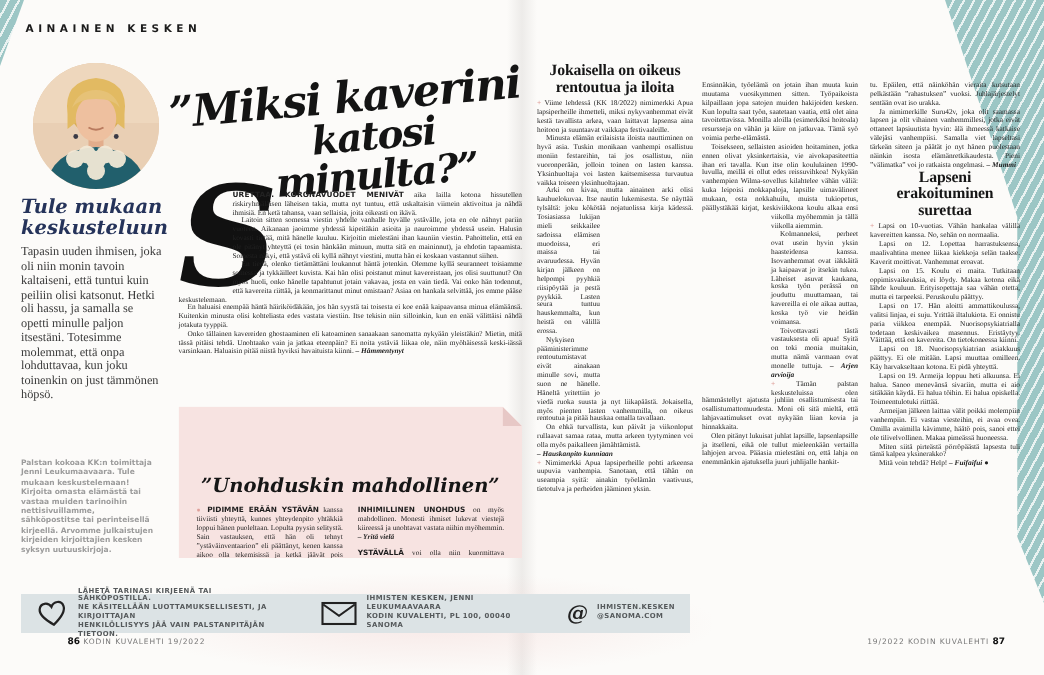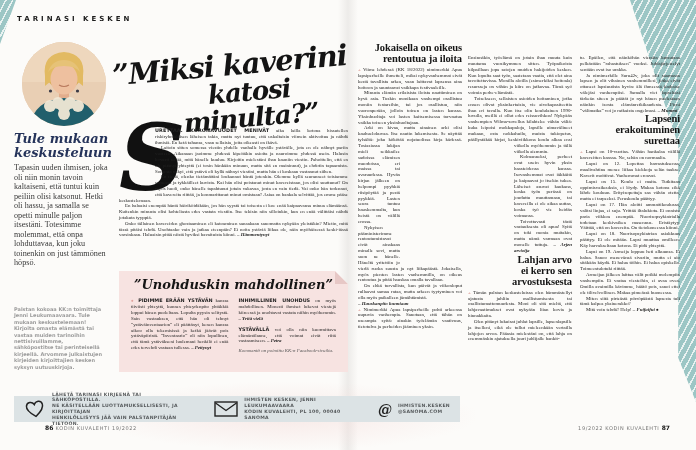--- a/index.html
+++ b/index.html
@@ -49,35 +49,35 @@
   .lead { font:bold 4.9px "DejaVu Sans", sans-serif; letter-spacing:.1px; }
   .sg { font-weight:bold; font-style:italic; }
 
   
   .pinkbox { left:119px; top:271px; width:229px; height:101px; background:#f7e3e1;
     padding:7px 12px 6px;
     clip-path: polygon(0 0, calc(100% - 13px) 0, 100% 13px, 100% 100%, 0 100%); }
   .fold { position:absolute; right:0; top:0; width:13px; height:13px; background:#e7c8c6;
     clip-path: polygon(0 0, 100% 100%, 0 100%); }
   .box-head { text-align:center; font:bold italic 13px/14px "DejaVu Serif", serif;
-    color:#161616; margin-bottom:5px; }
+    color:#161616; margin-bottom:5px;margin-top:40px; }
   .box-cols { display:flex; gap:10px; font-size:4.9px; line-height:5.9px; text-align:justify; }
   .bcol { flex:1; }
   .bcol p { margin-bottom:4px; }
   .bullet { color:#dfa09a; font-size:4.5px; }
   .blead { font:bold 4.9px "DejaVu Sans", sans-serif; }
   .note { font-style:italic; color:#555; }
 
   
   .col { position:absolute; font-size:4.9px; line-height:5.85px; text-align:justify; color:#222; }
   .c1 { left:358px; top:42px; width:104px; }
   .c2 { left:468px; top:55px; width:104px; }
   .c3 { left:580px; top:55px; width:100px; }
   .col h3 { font:bold 10.5px/11px "Liberation Serif", serif; letter-spacing:-.1px;
-    color:#161616; margin:18px 0 3px; text-align:right; }
+    color:#161616; margin:18px 0 3px; text-align:center; }
   .col h3:first-of-type { margin-top:0; }
   .plus { color:#dfa09a; font-weight:bold; }
   .spacer-r { float:right; width:62px; height:218px;
     shape-outside: inset(106px 0 0 0); shape-margin:3px; }
   .spacer-l { float:left; width:46px; height:207px;
     shape-outside: inset(93px 0 0 0); shape-margin:3px; }
 
   
   .bubble { left:396px; top:148px; width:116px; height:112px; background:#eed3d2;
     border-radius:50%; z-index:3; display:flex; flex-direction:column;
@@ -104,21 +104,21 @@
 </head>
 <body>
 
 <div class="spread">
 
   <div class="abs pattern corner-tl"></div>
   <div class="abs pattern edge-right"></div>
   <div class="abs gutter"></div>
   <div class="abs pink-wash"></div>
 
-  <div class="abs kicker">TARINASI KESKEN</div>
+  <div class="abs kicker">AINAINEN KESKEN</div>
 
   <div class="abs portrait">
     <svg width="84" height="84" viewBox="0 0 84 84">
       <rect x="0" y="0" width="84" height="84" fill="#e9cfb4"></rect>
       <rect x="0" y="0" width="84" height="40" fill="#eed7bd"></rect>
       <circle cx="42" cy="30" r="18" fill="#d9ad55"></circle>
       <path d="M23 34 Q20 12 42 10 Q64 12 61 34 L61 44 Q52 36 42 36 Q32 36 23 44 Z" fill="#e2ba62"></path>
       <rect x="37" y="44" width="10" height="12" fill="#e2ad8c"></rect>
       <ellipse cx="42" cy="37" rx="13.5" ry="15.5" fill="#eec09f"></ellipse>
       <path d="M26 30 Q30 18 42 18 Q54 18 58 30 Q54 24 42 24 Q30 24 26 30 Z" fill="#e6c277"></path>
@@ -181,21 +181,20 @@
     <p><span class="sg">– Hauskanpito kunniaan</span></p>
     <p><span class="plus">+</span> <span>Nimimerkki Apua lapsiperheille pohti arkeensa uupuvia vanhempia. Sanotaan, että tähän on useampia syitä: ainakin työelämän vaativuus, tietotulva ja perheiden jääminen yksin.</span></p>
   </div>
 
   <div class="col c2">
     <div class="spacer-l"></div>
     <p>Ensinnäkin, työelämä on jotain ihan muuta kuin muutama vuosikymmen sitten. Työpaikoista kilpaillaan jopa satojen muiden hakijoiden kesken. Kun lopulta saat työn, saatetaan vaatia, että olet aina tavoitettavissa. Monilla aloilla (esimerkiksi hoitoala) resursseja on vähän ja kiire on jatkuvaa. Tämä syö voimia perhe-elämästä.</p>
     <p class="in">Toisekseen, sellaisten asioiden hoitaminen, jotka ennen olivat yksinkertaisia, vie aivokapasiteettia ihan eri tavalla. Kun itse olin koululainen 1990-luvulla, meillä ei ollut edes reissuvihkoa! Nykyään vanhempien Wilma-sovellus kilahtelee vähän väliä: kuka leipoisi mokkapaloja, lapsille uimavälineet mukaan, osta nokkahuilu, muista tukiopetus, päällystäkää kirjat, keskiviikkona koulu alkaa ensi viikolla myöhemmin ja tällä viikolla aiemmin.</p>
     <p class="in">Kolmanneksi, perheet ovat usein hyvin yksin haasteidensa kanssa. Isovanhemmat ovat iäkkäitä ja kaipaavat jo itsekin tukea. Läheiset asuvat kaukana, koska työn perässä on jouduttu muuttamaan, tai kavereilla ei ole aikaa auttaa, koska työ vie heidän voimansa.</p>
     <p class="in"><span>Toivottavasti tästä vastauksesta oli apua! Syitä on toki monia muitakin, mutta nämä varmaan ovat monelle tuttuja.</span> <span class="sg">– Arjen arvioija</span></p>
-    <h3>Lahjan arvo ei kerro sen arvostuksesta</h3>
     <p><span class="plus">+</span> <span>Tämän palstan keskusteluissa olen hämmästellyt ajatusta juhliin osallistumisesta tai osallistumattomuudesta. Moni oli sitä mieltä, että lahjavaatimukset ovat nykyään liian kovia ja hinnakkaita.</span></p>
     <p class="in">Olen pitänyt lukuisat juhlat lapsille, lapsenlapsille ja itselleni, eikä ole tullut mieleenkään vertailla lahjojen arvoa. Pääasia mielestäni on, että lahja on enemmänkin ajatuksella juuri juhlijalle hankit-</p>
   </div>
 
   <div class="col c3">
     <p>tu. Epäilen, että näinköhän vieraita kutsutaan pelkästään ”rahastuksen” vuoksi. Juhlajärjestelyt sentään ovat iso urakka.</p>
     <p class="in"><span>Ja nimimerkille Suru42v, joka olit saamassa lapsen ja olit vihainen vanhemmillesi, jotka eivät ottaneet lapsiuutista hyvin: älä ihmeessä katkaise välejäsi vanhempiisi. Samalla viet lapseltasi tärkeän siteen ja päätät jo nyt hänen puolestaan näinkin isosta elämänretkikaudesta. Pieni ”välimatka” voi jo ratkaista ongelmasi.</span> <span class="sg">– Mummi</span></p>
     <h3>Lapseni erakoituminen surettaa</h3>
     <p><span class="plus">+</span> <span>Lapsi on 10-vuotias. Vähän hankalaa välillä kavereitten kanssa. No, sehän on normaalia.</span></p>
     <p class="in">Lapsi on 12. Lopettaa harrastuksensa, maalivahtina menee liikaa kiekkoja selän taakse. Kaverit moittivat. Vanhemmat eroavat.</p>

